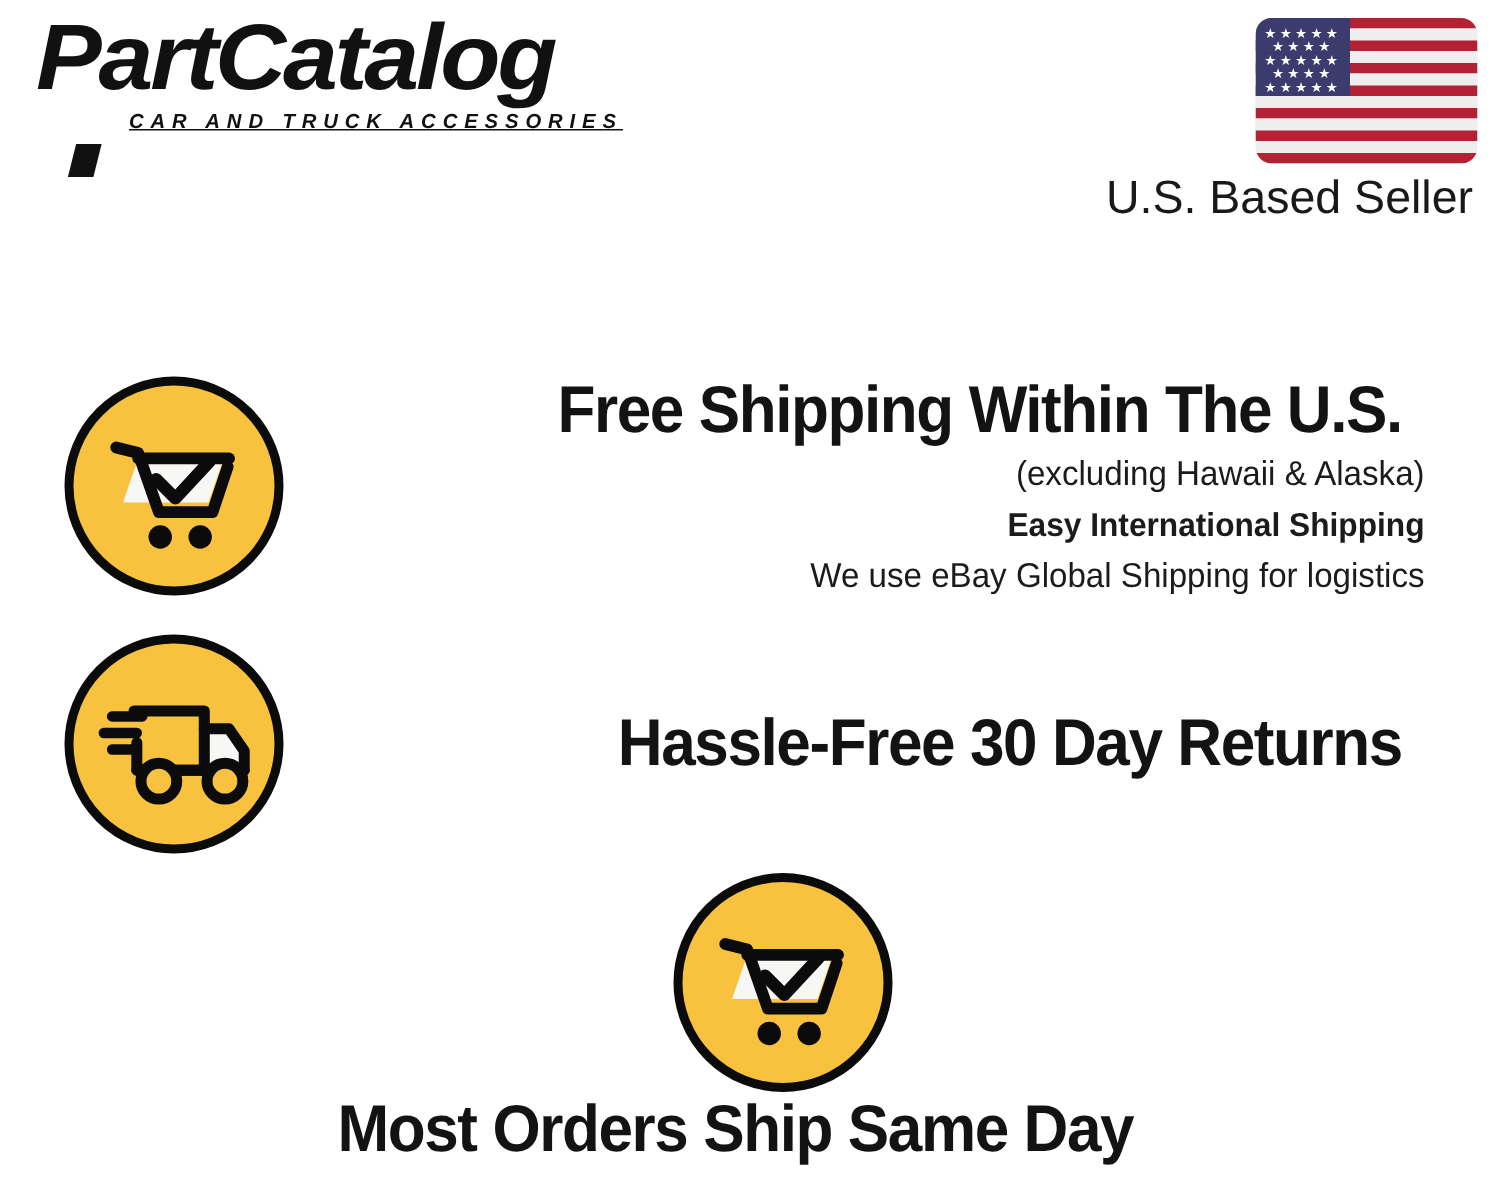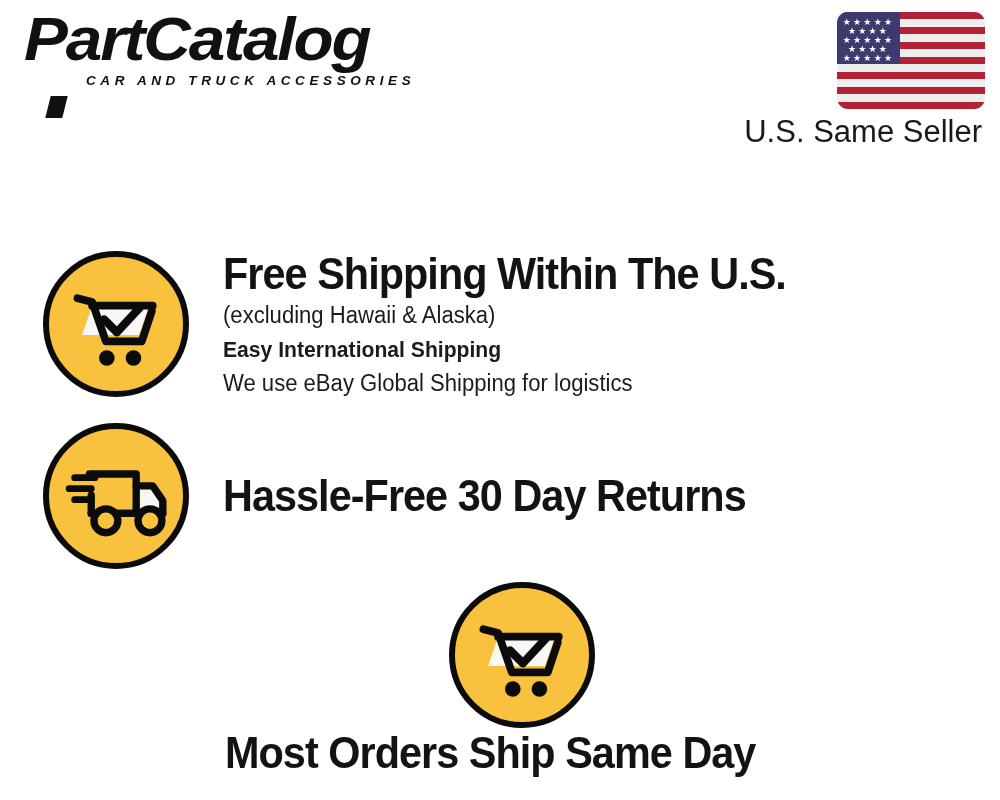--- a/index.html
+++ b/index.html
@@ -50,20 +50,21 @@
     margin-top: 3px;
     margin-left: 62px;
     font-family: "Liberation Sans", sans-serif;
     font-weight: bold;
     font-style: italic;
     font-size: 13.5px;
     line-height: 16px;
     letter-spacing: 4.6px;
     color: #111111;
     white-space: nowrap;
+    text-decoration: underline;
   }
   .brand-slash {
     position: absolute;
     left: 24px;
     top: 88px;
     width: 17px;
     height: 22px;
     background: #111111;
     transform: skewX(-14deg);
   }
@@ -127,20 +128,21 @@
     position: absolute;
     left: 0;
     top: 238px;
     width: 1000px;
   }
   .feature-row {
     position: relative;
     width: 1000px;
     display: flex;
     align-items: center;
+    text-align: right;
   }
   .feature-row.row-shipping { height: 172px; }
   .feature-row.row-returns  { height: 172px; }
   .feature-row.row-sameday  { height: 172px; flex-direction: column; }
 
   .badge {
     position: relative;
     flex: 0 0 auto;
     width: 146px;
     height: 146px;
@@ -220,21 +222,21 @@
       <span class="stripe" style="top:74.62px; background:#B22234"></span>
       <span class="stripe" style="top:82.08px; background:#EEEEEE"></span>
       <span class="stripe" style="top:89.54px; background:#B22234"></span>
       <span class="canton"></span>
       <span class="star-row" style="top:6px;">★★★★★</span>
       <span class="star-row" style="top:15px;">★★★★</span>
       <span class="star-row" style="top:24px;">★★★★★</span>
       <span class="star-row" style="top:33px;">★★★★</span>
       <span class="star-row" style="top:42px;">★★★★★</span>
     </span>
-    <span class="seller-label">U.S. Same Seller</span>
+    <span class="seller-label">U.S. Based Seller</span>
   </div>
 
 </div>
 
 <div class="features">
 
   <div class="feature-row row-shipping">
     <div class="badge">
       <svg viewBox="0 0 146 146" xmlns="http://www.w3.org/2000/svg">
         <path d="M36 85 L98 85 L109 53 L47 53 Z" fill="#F7F7F5"></path>

